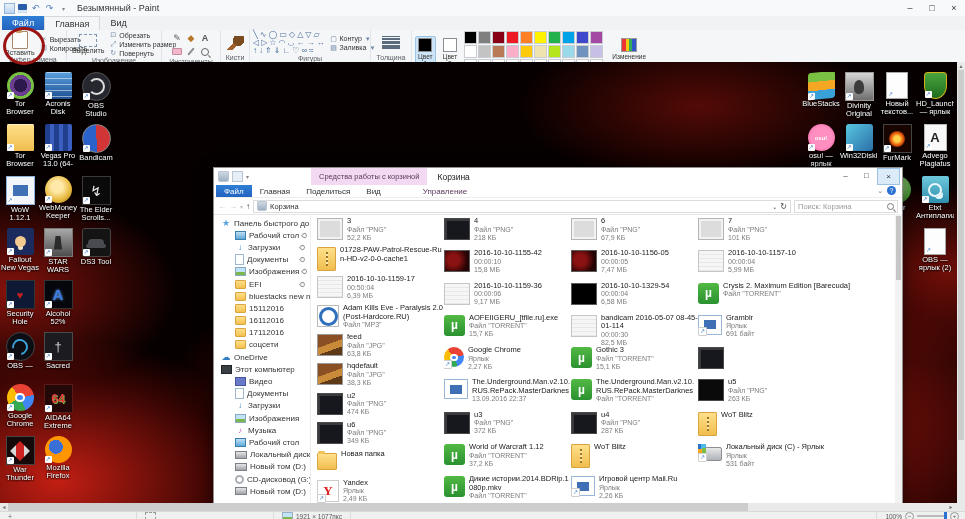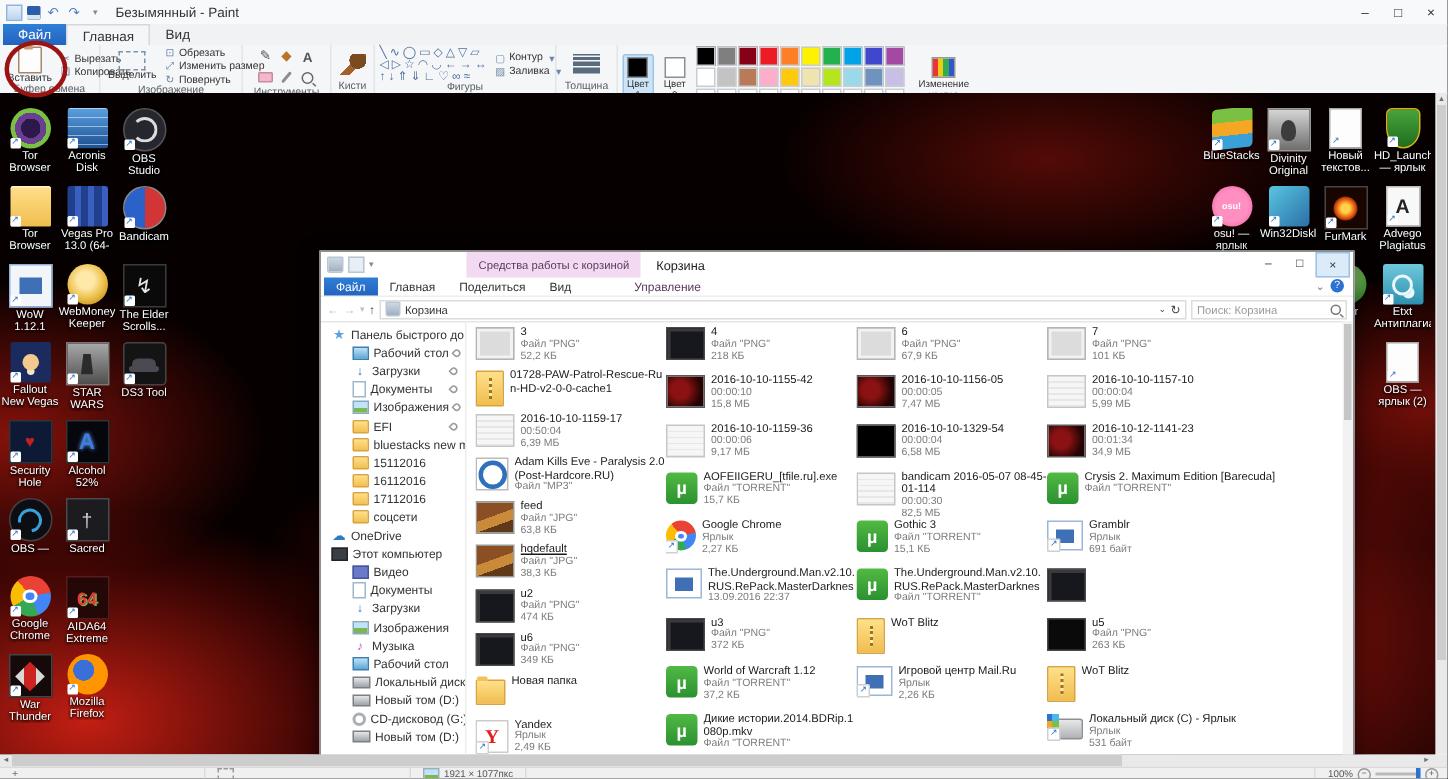--- a/index.html
+++ b/index.html
@@ -788,21 +788,21 @@
                   <span class="fi" data-icon="img-photo"></span>
                   <span class="ftxt">
                     <span class="fname" style="display:block;">feed</span>
                     <span class="fmeta" style="display:block;">Файл "JPG"</span>
                     <span class="fmeta" style="display:block;">63,8 КБ</span>
                   </span>
                 </div>
                 <div class="ftile">
                   <span class="fi" data-icon="img-photo"></span>
                   <span class="ftxt">
-                    <span class="fname" style="display:block;text-decoration:underline;">hqdefault</span>
+                    <span class="fname" style="display:block;">hqdefault</span>
                     <span class="fmeta" style="display:block;">Файл "JPG"</span>
                     <span class="fmeta" style="display:block;">38,3 КБ</span>
                   </span>
                 </div>
                 <div class="ftile">
                   <span class="fi" data-icon="img-dark"></span>
                   <span class="ftxt">
                     <span class="fname" style="display:block;">u2</span>
                     <span class="fmeta" style="display:block;">Файл "PNG"</span>
                     <span class="fmeta" style="display:block;">474 КБ</span>
@@ -952,20 +952,28 @@
                 </div>
                 <div class="ftile">
                   <span class="fi" data-icon="torrent"></span>
                   <span class="ftxt">
                     <span class="fname" style="display:block;">The.Underground.Man.v2.10.RUS.RePack.MasterDarkness.exe</span>
                     <span class="fmeta" style="display:block;">Файл "TORRENT"</span>
                     <span class="fmeta" style="display:block;"></span>
                   </span>
                 </div>
                 <div class="ftile">
+                  <span class="fi" data-icon="img-dark"></span>
+                  <span class="ftxt">
+                    <span class="fname" style="display:block;">u4</span>
+                    <span class="fmeta" style="display:block;">Файл "PNG"</span>
+                    <span class="fmeta" style="display:block;">287 КБ</span>
+                  </span>
+                </div>
+                <div class="ftile">
                   <span class="fi" data-icon="zip"></span>
                   <span class="ftxt">
                     <span class="fname" style="display:block;">WoT Blitz</span>
                     <span class="fmeta" style="display:block;"></span>
                     <span class="fmeta" style="display:block;"></span>
                   </span>
                 </div>
                 <div class="ftile">
                   <span class="fi" data-icon="mailru"></span>
                   <span class="ftxt">
@@ -984,28 +992,20 @@
                     <span class="fmeta" style="display:block;">Файл "PNG"</span>
                     <span class="fmeta" style="display:block;">101 КБ</span>
                   </span>
                 </div>
                 <div class="ftile">
                   <span class="fi" data-icon="vid-light"></span>
                   <span class="ftxt">
                     <span class="fname" style="display:block;">2016-10-10-1157-10</span>
                     <span class="fmeta" style="display:block;">00:00:04</span>
                     <span class="fmeta" style="display:block;">5,99 МБ</span>
-                  </span>
-                </div>
-                <div class="ftile">
-                  <span class="fi" data-icon="vid-red"></span>
-                  <span class="ftxt">
-                    <span class="fname" style="display:block;">2016-10-12-1141-23</span>
-                    <span class="fmeta" style="display:block;">00:01:34</span>
-                    <span class="fmeta" style="display:block;">34,9 МБ</span>
                   </span>
                 </div>
                 <div class="ftile">
                   <span class="fi" data-icon="torrent"></span>
                   <span class="ftxt">
                     <span class="fname" style="display:block;">Crysis 2. Maximum Edition [Barecuda]</span>
                     <span class="fmeta" style="display:block;">Файл "TORRENT"</span>
                     <span class="fmeta" style="display:block;"></span>
                   </span>
                 </div>

